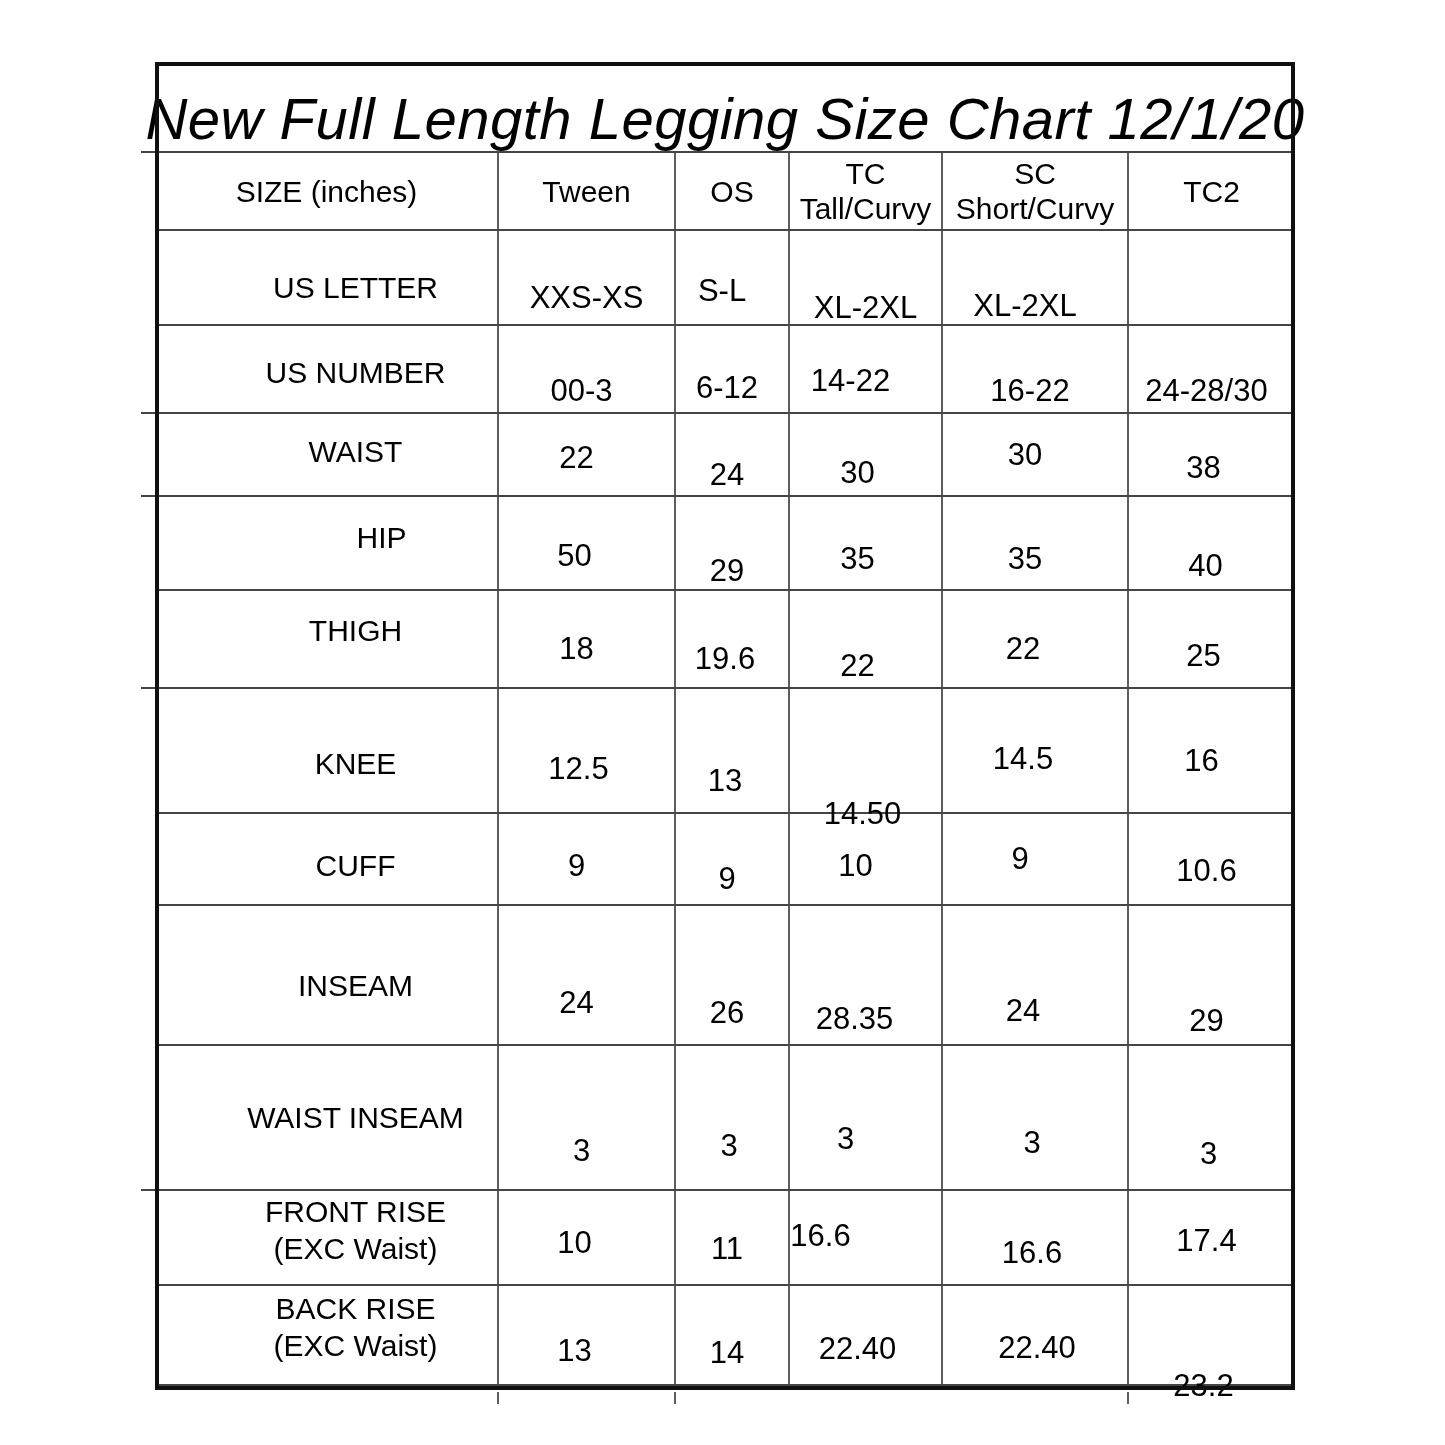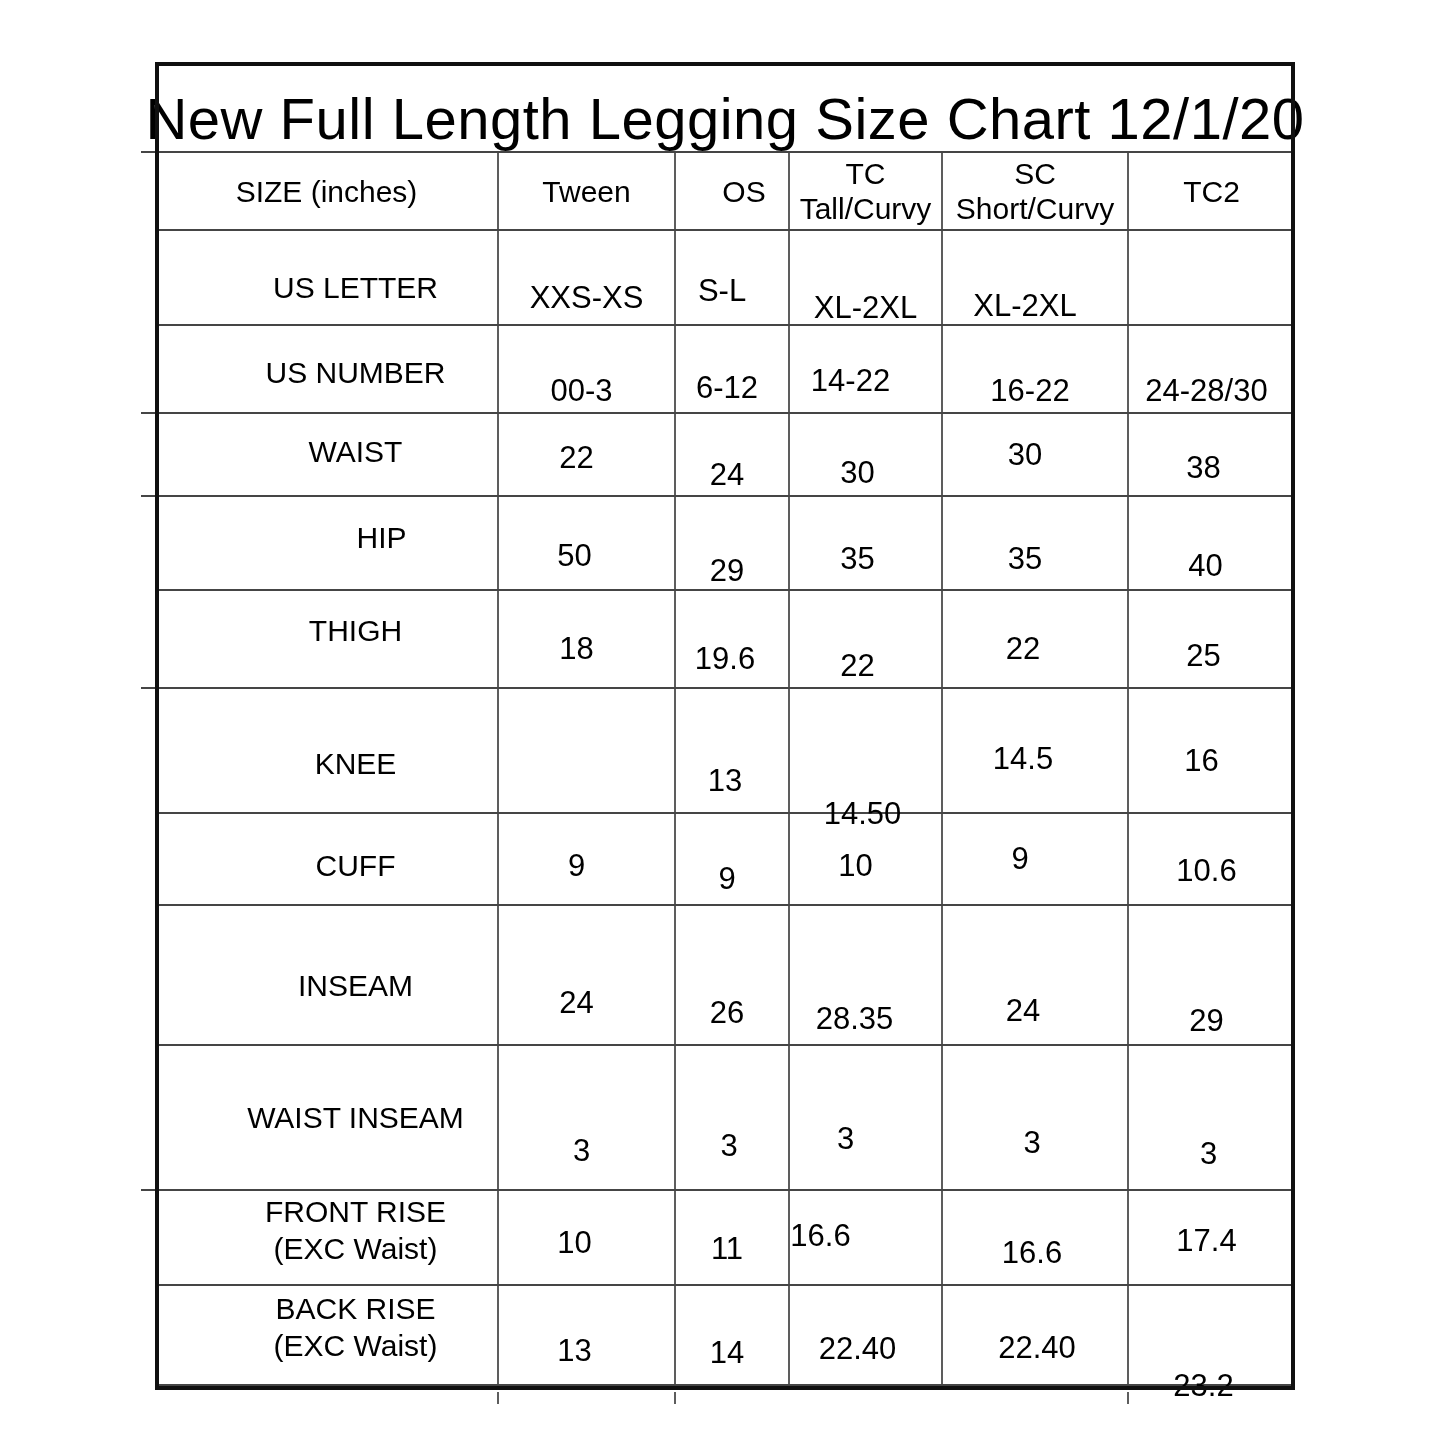--- a/index.html
+++ b/index.html
@@ -47,20 +47,21 @@
   .title-row {
     position: absolute;
     left: 0; top: 0; width: 100%; height: 112px;
     display: flex;
     align-items: center;
     justify-content: center;
     font-size: 58px;
     letter-spacing: 0.5px;
     white-space: nowrap;
     z-index: 3;
+    font-style: italic;
   }
   .hcell {
     position: absolute;
     display: flex;
     flex-direction: column;
     align-items: center;
     justify-content: center;
     font-size: 30px;
     line-height: 35px;
     text-align: center;
@@ -116,21 +117,21 @@
       <div class="vline" style="left: 972px; top: 90px; height: 1238px;"></div>
       <div class="tick" style="left: 342px; top: 1330px;"></div>
       <div class="tick" style="left: 519px; top: 1330px;"></div>
       <div class="tick" style="left: 972px; top: 1330px;"></div>
       <div class="hcell" style="left: 0px; top: 90px; width: 343px; height: 78px;">
         <span>SIZE (inches)</span>
       </div>
       <div class="hcell" style="left: 343px; top: 90px; width: 177px; height: 78px;">
         <span>Tween</span>
       </div>
-      <div class="hcell" style="left: 520px; top: 90px; width: 114px; height: 78px; margin-left: 12px;">
+      <div class="hcell" style="left: 520px; top: 90px; width: 114px; height: 78px;">
         <span>OS</span>
       </div>
       <div class="hcell" style="left: 634px; top: 90px; width: 153px; height: 78px;">
         <span>TC</span>
         <span>Tall/Curvy</span>
       </div>
       <div class="hcell" style="left: 787px; top: 90px; width: 186px; height: 78px;">
         <span>SC</span>
         <span>Short/Curvy</span>
       </div>
@@ -219,20 +220,23 @@
         <span style="transform: translateX(-8px);">22</span>
       </div>
       <div class="vcell" style="left: 787px; width: 186px; top: 528px; height: 98px; padding-bottom: 24px;">
         <span style="transform: translateX(-12px);">22</span>
       </div>
       <div class="vcell" style="left: 973px; width: 167px; top: 528px; height: 98px; padding-bottom: 17px;">
         <span style="transform: translateX(-8px);">25</span>
       </div>
       <div class="rlabel" style="left: 0px; width: 343px; top: 639px; height: 125px;">
         <span>KNEE</span>
+      </div>
+      <div class="vcell" style="left: 343px; width: 177px; top: 626px; height: 125px; padding-bottom: 29px;">
+        <span style="transform: translateX(-8px);">12.5</span>
       </div>
       <div class="vcell" style="left: 520px; width: 114px; top: 626px; height: 125px; padding-bottom: 17px;">
         <span style="transform: translateX(-7px);">13</span>
       </div>
       <div class="vcell" style="left: 634px; width: 153px; top: 626px; height: 125px; padding-bottom: 32px; margin-top: 48px;">
         <span style="transform: translateX(-3px);">14.50</span>
       </div>
       <div class="vcell" style="left: 787px; width: 186px; top: 626px; height: 125px; padding-bottom: 39px;">
         <span style="transform: translateX(-12px);">14.5</span>
       </div>

